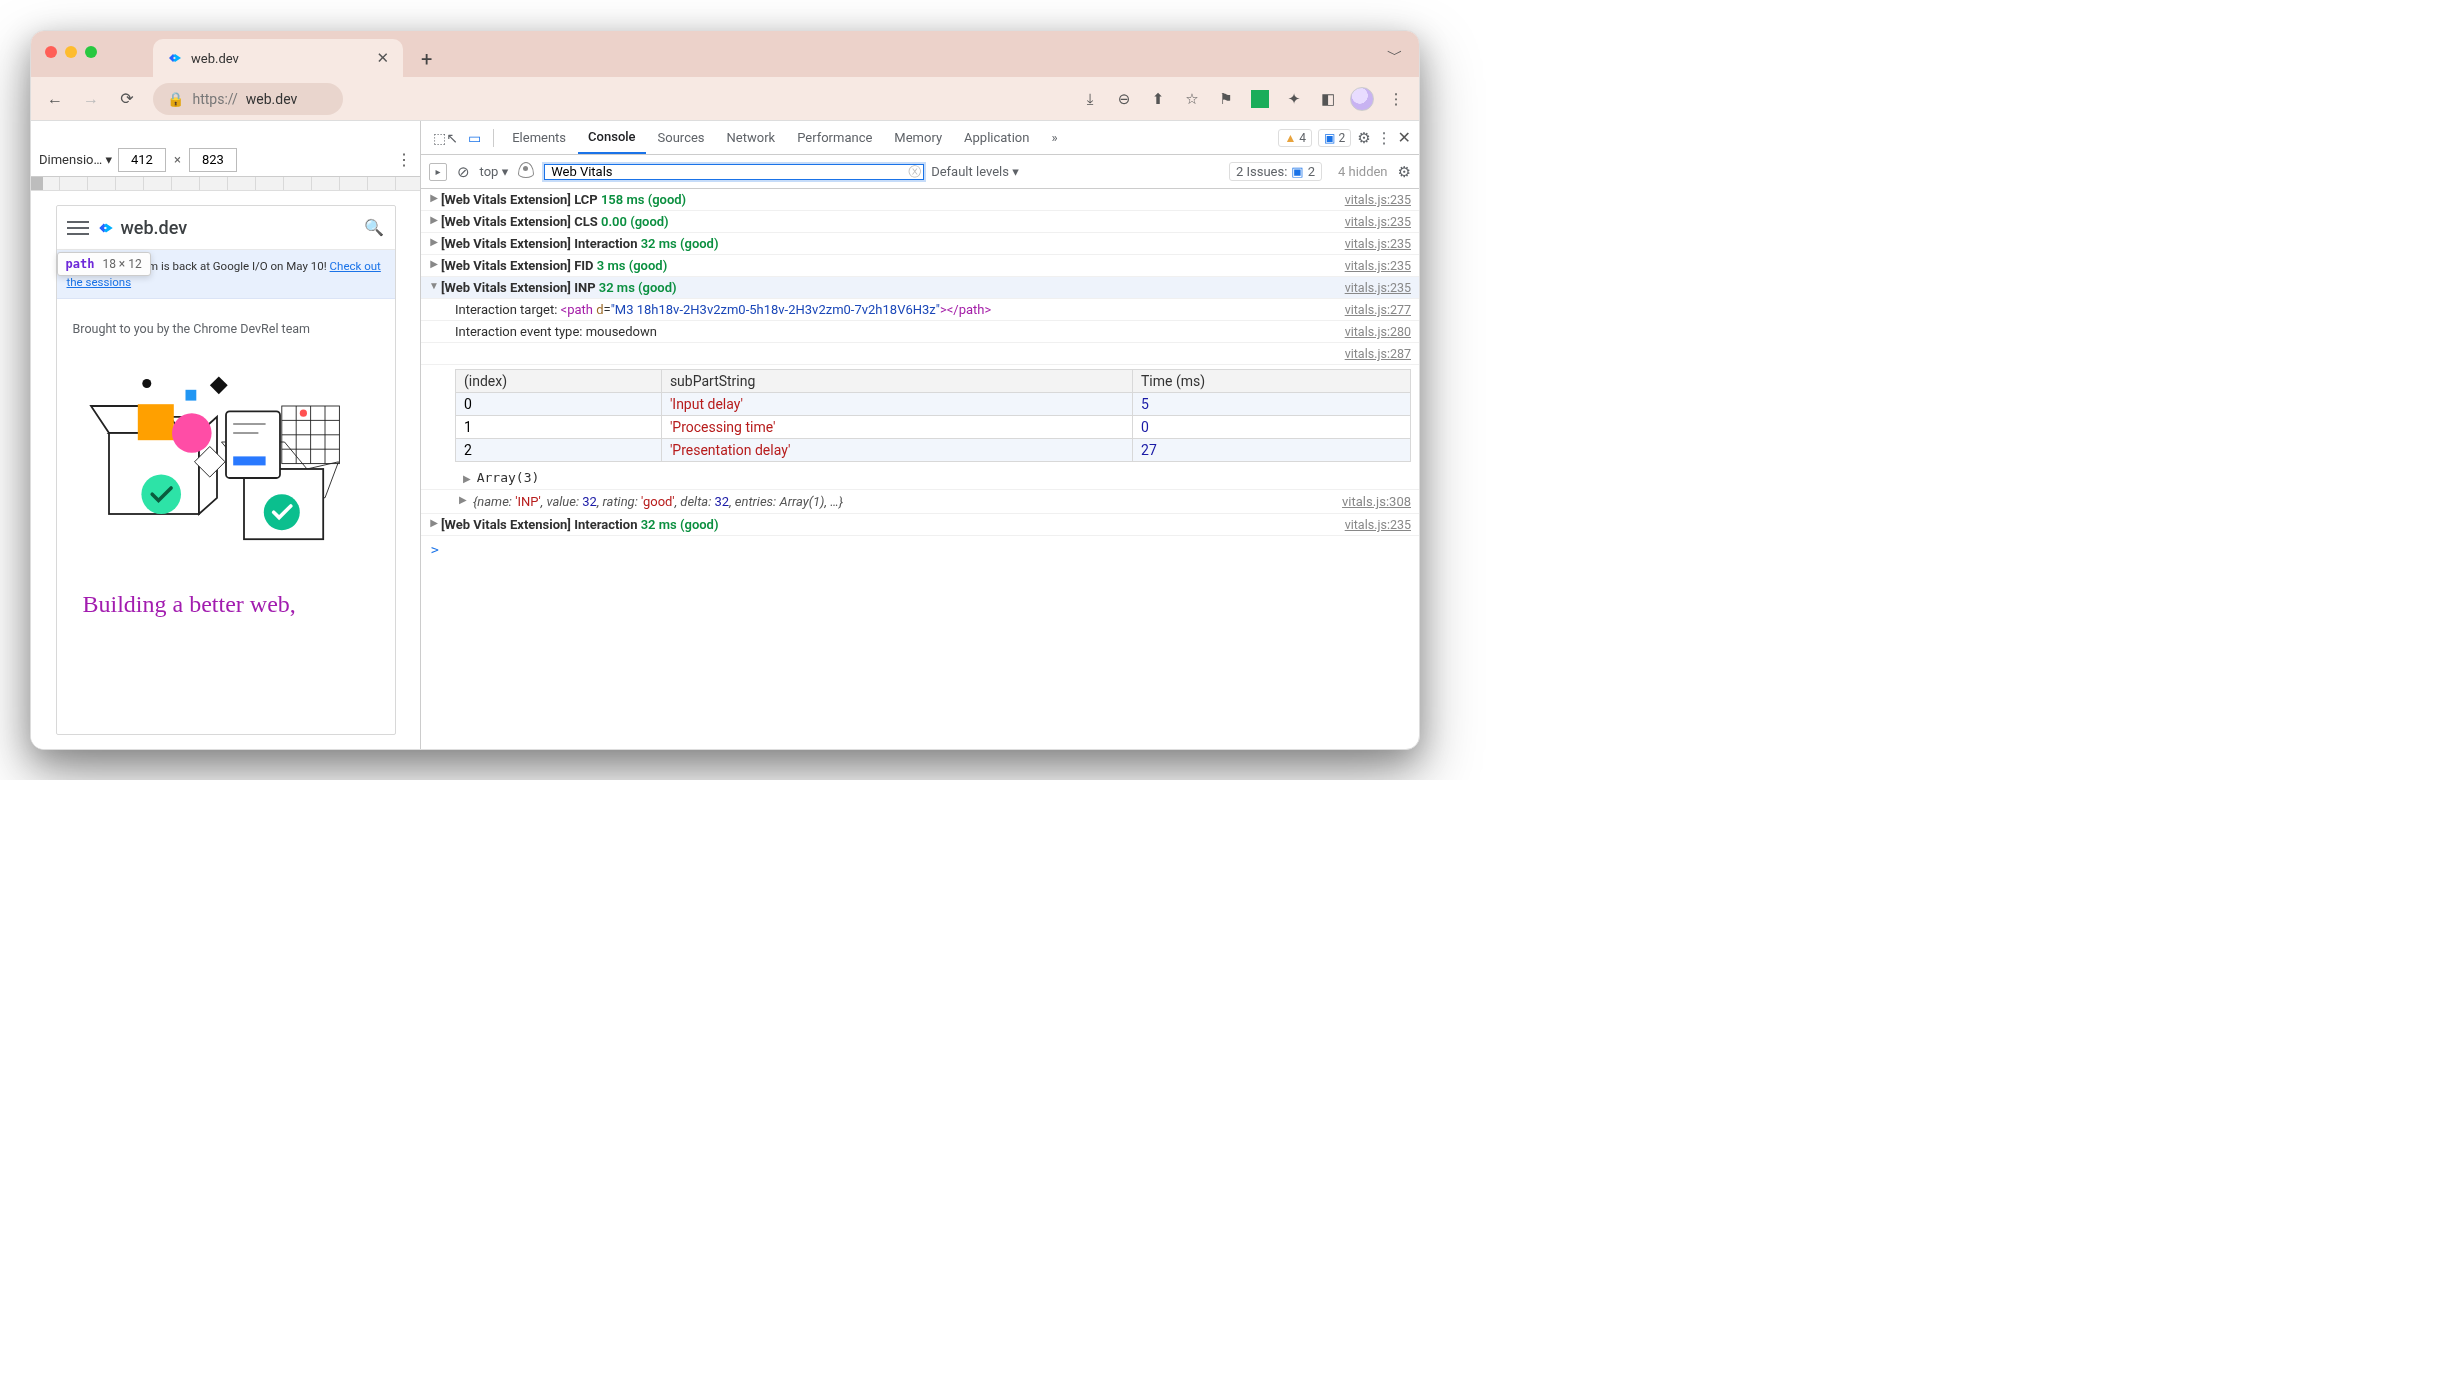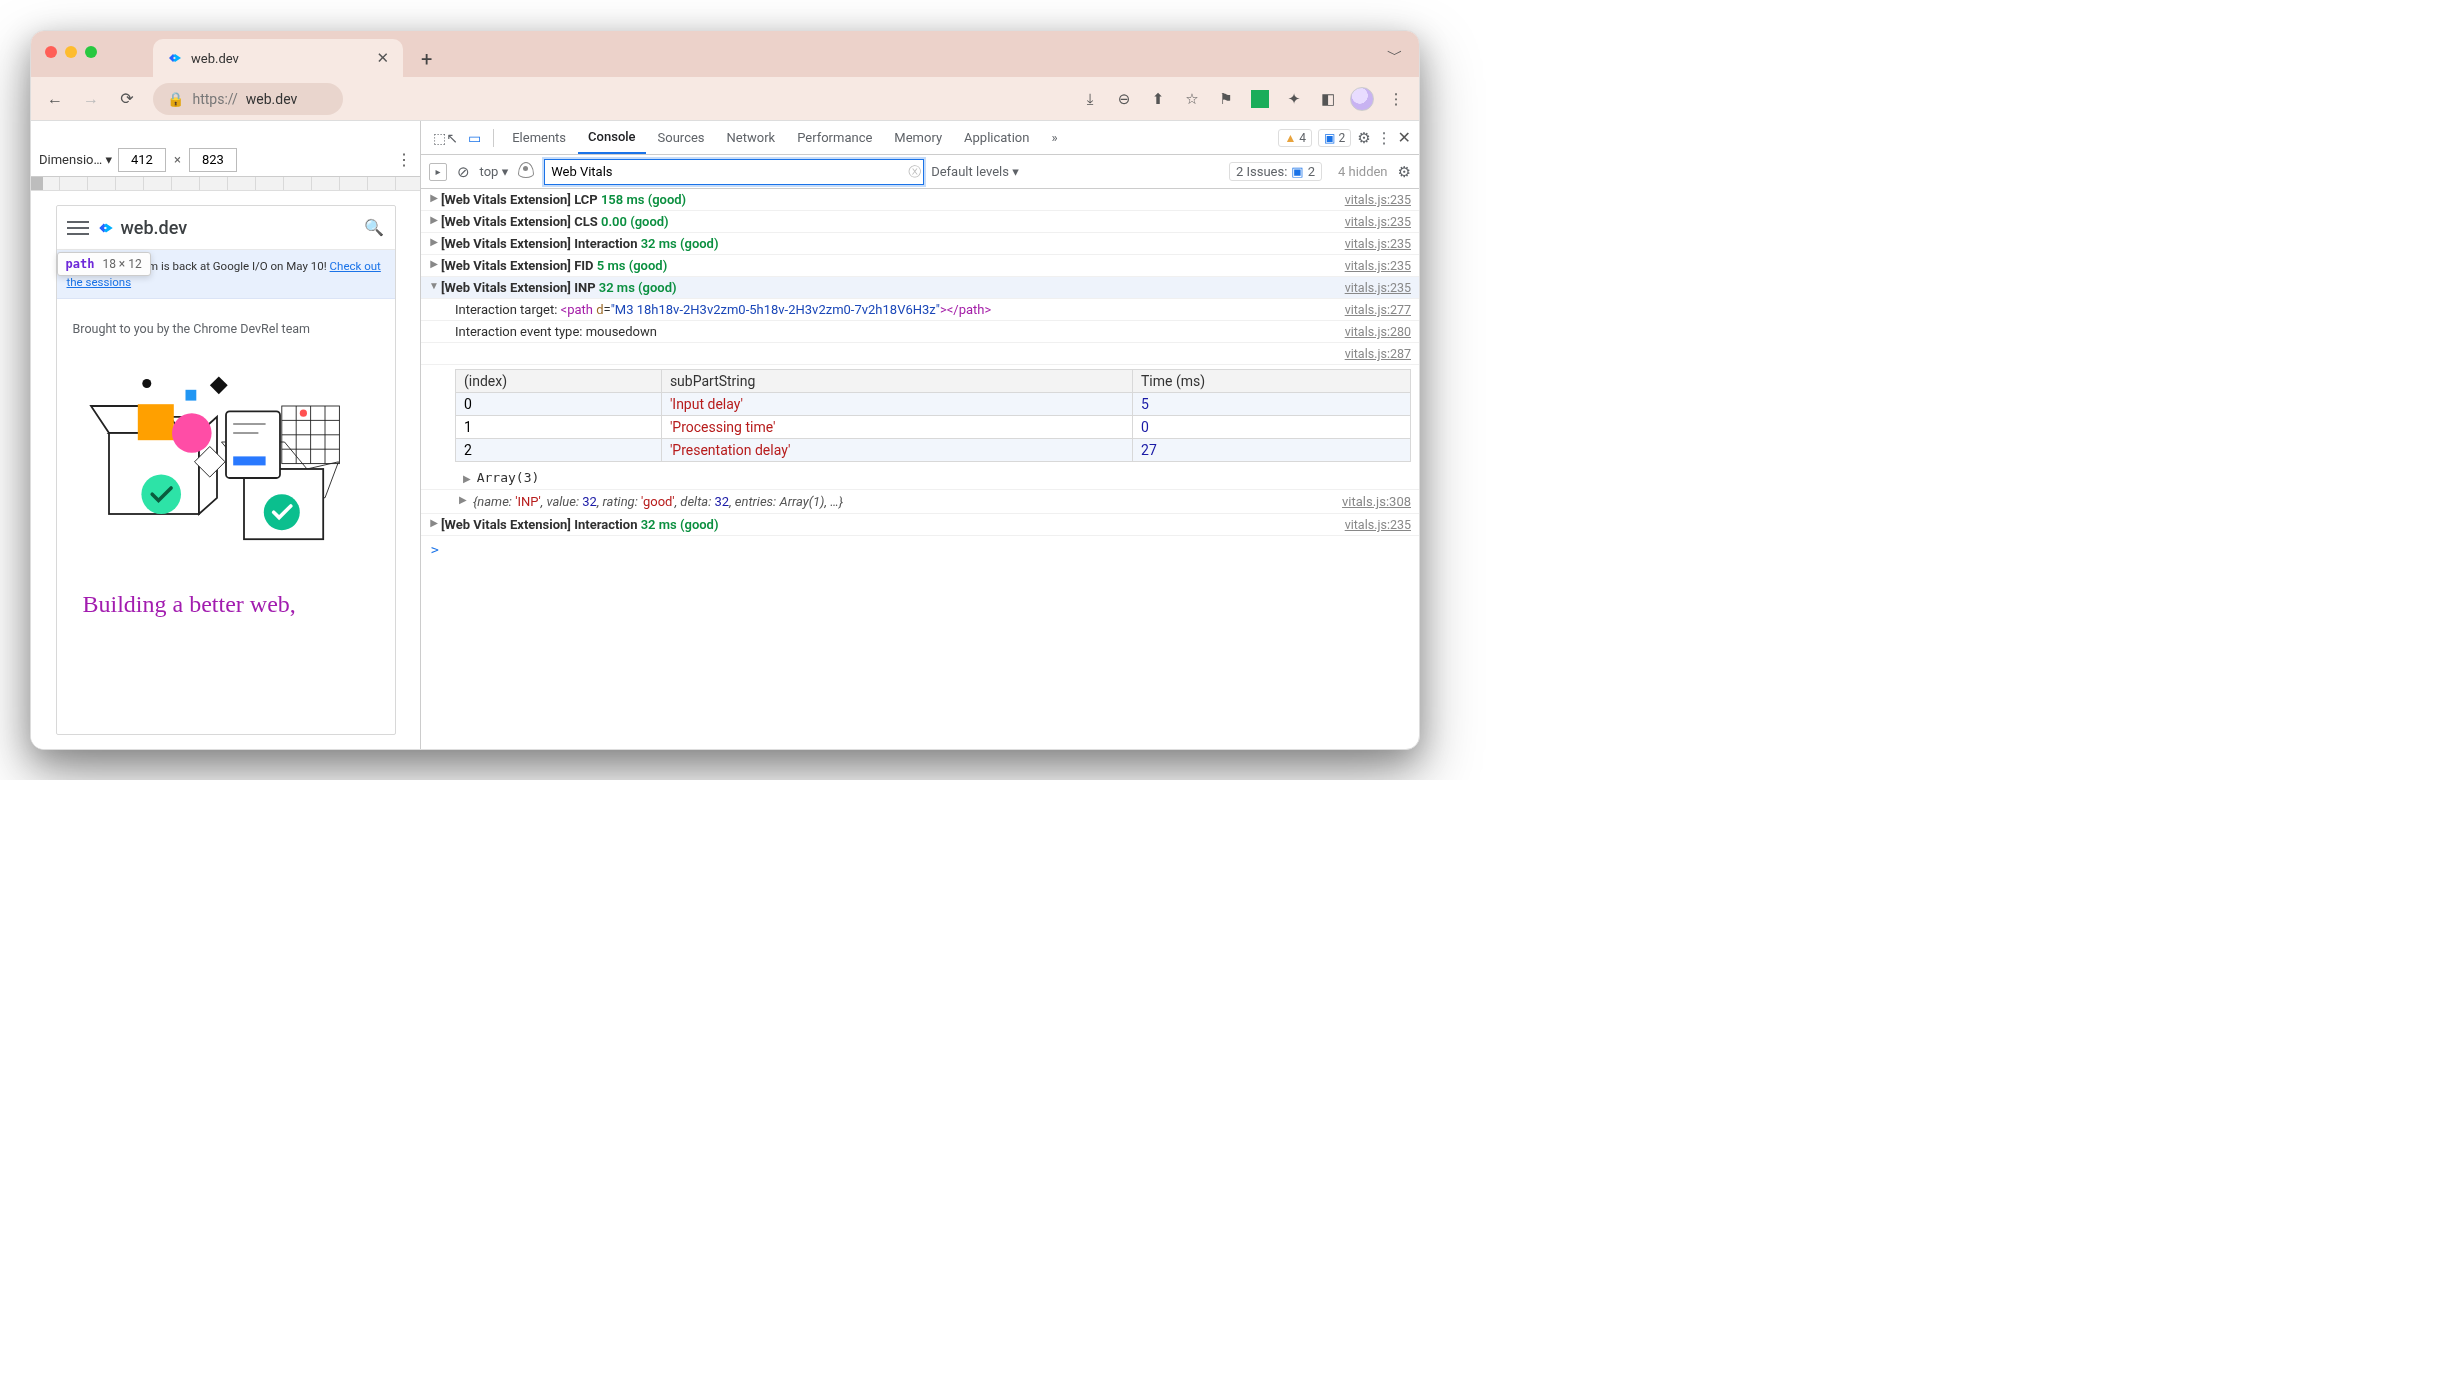--- a/index.html
+++ b/index.html
@@ -70,21 +70,21 @@
 .dt-tabs .sep { width:1px; height:18px; background:#ccc; margin:0 6px;}
 .dt-tabs .right { margin-left:auto; display:flex; align-items:center; gap:6px;}
 .badge { display:inline-flex; align-items:center; gap:3px; border:1px solid #ddd; border-radius:3px; padding:1px 5px; font-size:12px;}
 .warn-ico { color:#e8a33d; } .info-ico{ color:#1a73e8;}
 .gear { font-size:15px; color:#5f6368;}
 .dt-close{ font-size:16px; color:#555;}
 
 .console-tb { height:34px; border-bottom:1px solid #ccc; display:flex; align-items:center; padding:0 8px; gap:10px; font-size:13px; color:#5f6368;}
 .console-tb .boxbtn{ border:1px solid #bbb; width:18px; height:18px; display:flex; align-items:center; justify-content:center; font-size:10px; border-radius:2px;}
 .console-tb .ctx::after { content:" \25BE"; }
-.console-tb input.filter { flex: 0 0 380px; border:1px solid #1a73e8; outline: 2px solid rgba(26,115,232,.25); height:26px; padding:0 6px; font-size:13px; }
+.console-tb input.filter { flex: 0 0 380px; border:1px solid #1a73e8; outline: 2px solid rgba(26,115,232,.25); height:16px; padding:0 6px; font-size:13px; }
 .console-tb .clearbtn{ color:#bbb; font-size:13px; margin-left:-26px; cursor:pointer; position:relative; z-index:2;}
 .console-tb .lvl::after { content:" \25BE"; }
 .console-tb .issues { border:1px solid #ddd; border-radius:3px; padding:1px 6px; display:flex; align-items:center; gap:4px;}
 .console-tb .hidden { color:#999; margin-left:6px;}
 .console-tb .spacer{flex:1;}
 
 
 .console { flex:1; font-family: Menlo, Consolas, monospace; font-size:13px; overflow:auto; }
 .crow { display:flex; padding:3px 8px 3px 6px; border-bottom:1px solid #f0f0f0; align-items:flex-start;}
 .crow .tg { color:#888; width:14px; text-align:center; user-select:none; cursor:pointer; font-size:10px;}
@@ -309,21 +309,21 @@
             <span class="msg"><b>[Web Vitals Extension] CLS</b> <span class="good">0.00 (good)</span></span>
             <span class="src">vitals.js:235</span>
           </div>
           <div class="crow">
             <span class="tg">▶</span>
             <span class="msg"><b>[Web Vitals Extension] Interaction</b> <span class="good">32 ms (good)</span></span>
             <span class="src">vitals.js:235</span>
           </div>
           <div class="crow">
             <span class="tg">▶</span>
-            <span class="msg"><b>[Web Vitals Extension] FID</b> <span class="good">5 ms (good)</span></span>
+            <span class="msg"><b>[Web Vitals Extension] FID</b> <span class="good">3 ms (good)</span></span>
             <span class="src">vitals.js:235</span>
           </div>
           <div class="crow expanded">
             <span class="tg">▼</span>
             <span class="msg"><b>[Web Vitals Extension] INP</b> <span class="good">32 ms (good)</span></span>
             <span class="src">vitals.js:235</span>
           </div>
           <div class="subrow">
             <span class="msg">Interaction target:  <span class="pathtag">&lt;path</span> <span class="pathattr">d</span>=<span class="pathval">"M3 18h18v-2H3v2zm0-5h18v-2H3v2zm0-7v2h18V6H3z"</span><span class="pathtag">&gt;&lt;/path&gt;</span></span>
             <span class="src">vitals.js:277</span>

